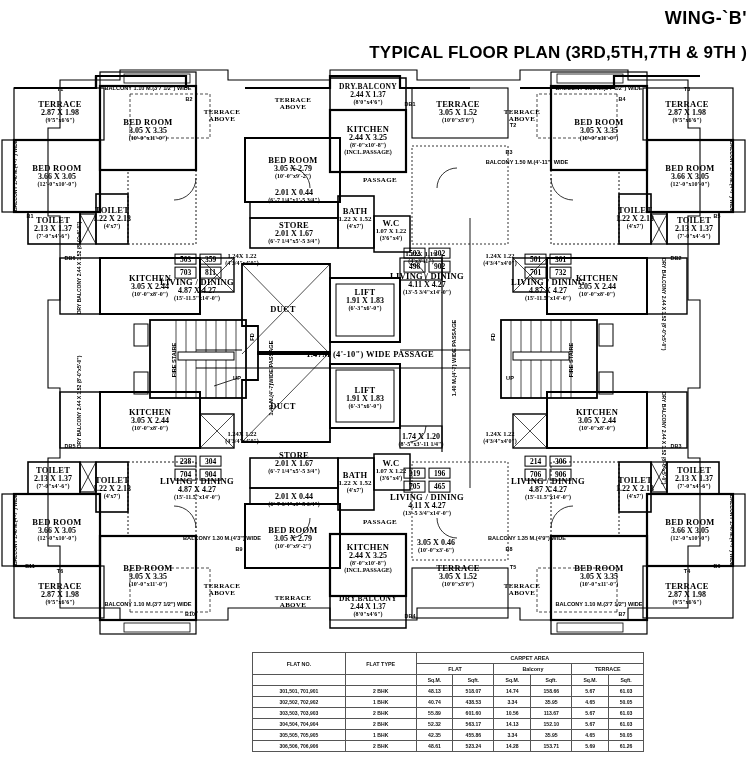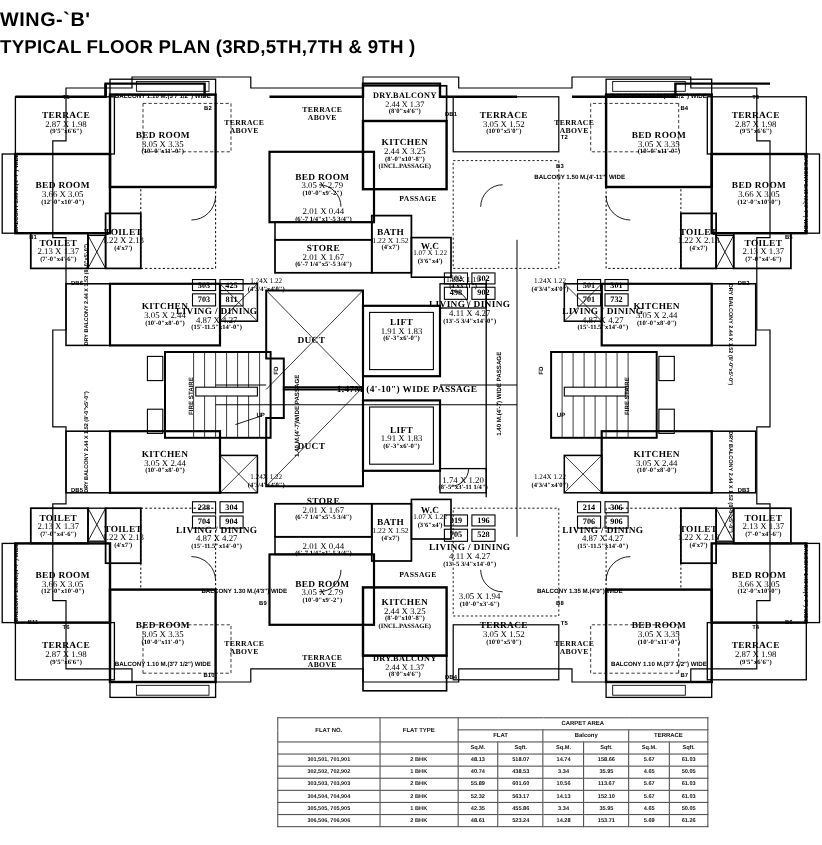--- a/index.html
+++ b/index.html
@@ -1,33 +1,33 @@
 <!DOCTYPE html>
 <html><head>
 <meta charset="utf-8">
 <style>
   html,body{margin:0;padding:0;background:#ffffff;}
   body{width:747px;height:768px;position:relative;overflow:hidden;
        font-family:"Liberation Serif", serif;color:#000;}
 
   
-  #titleblock{position:absolute;left:0;top:8px;width:747px;text-align:left;}
+  #titleblock{position:absolute;left:0;top:8px;width:747px;text-align:right;}
   #titleblock .t1{font-family:"Liberation Sans",sans-serif;font-weight:bold;font-size:18px;letter-spacing:.5px;}
-  #titleblock .t2{font-family:"Liberation Sans",sans-serif;font-weight:bold;font-size:17px;margin-top:4px;letter-spacing:.2px;}
+  #titleblock .t2{font-family:"Liberation Sans",sans-serif;font-weight:bold;font-size:17px;margin-top:14px;letter-spacing:.2px;}
 
   
   #plan{position:absolute;left:0;top:68px;width:747px;height:570px;}
   #plan svg{position:absolute;left:0;top:0;}
 
   
   .lbl{position:absolute;text-align:center;line-height:1.05;white-space:nowrap;
        transform:translate(-50%,-50%);}
   .rm{font-family:"Liberation Serif",serif;}
   .rm .n{font-size:8.5px;font-weight:bold;letter-spacing:.3px;}
-  .rm .d{font-size:8px;font-weight:normal;}
+  .rm .d{font-size:8px;font-weight:bold;}
   .rm .f{font-size:6px;font-weight:bold;}
   .sm{font-family:"Liberation Sans",sans-serif;font-size:5.6px;font-weight:bold;}
   .sm2{font-family:"Liberation Sans",sans-serif;font-size:5px;font-weight:bold;}
   .mark{font-family:"Liberation Sans",sans-serif;font-size:5.4px;font-weight:bold;}
   .vert{transform:translate(-50%,-50%) rotate(-90deg);}
   .vert2{transform:translate(-50%,-50%) rotate(90deg);}
 
   
   .flatnos{position:absolute;transform:translate(-50%,-50%);display:flex;
            flex-direction:column;gap:2px;align-items:center;}
@@ -503,21 +503,21 @@
 </div>
 <div class="lbl rm" style="left:242px;top:370px">
   <div class="d" style="font-size:6.5px">1.24X 1.22</div>
   <div class="f">(4'3/4"x4'0")</div>
 </div>
 <div class="lbl rm" style="left:500px;top:370px">
   <div class="d" style="font-size:6.5px">1.24X 1.22</div>
   <div class="f">(4'3/4"x4'0")</div>
 </div>
 <div class="lbl rm" style="left:436px;top:478px">
-  <div class="d">3.05 X 1.94</div>
+  <div class="d">3.05 X 0.46</div>
   <div class="f">(10'-0"x3'-6")</div>
 </div>
 
 <div class="lbl rm" style="left:283px;top:241px">
   <div class="n">DUCT</div>
 </div>
 <div class="lbl rm" style="left:283px;top:338px">
   <div class="n">DUCT</div>
 </div>
 <div class="lbl rm" style="left:365px;top:232px">
@@ -637,21 +637,21 @@
 <div class="lbl mark" style="left:70px;top:379px">DB5</div>
 
 <div class="lbl sm2 vert" style="left:80px;top:218px;width:56px">
   <span>DRY BALCONY</span> <span>2.44 X 1.52</span> <span>(8'-0"x5'-0")</span>
 </div>
 <div class="lbl mark" style="left:70px;top:191px">DB6</div>
 
 <div class="flatnos" style="left:198px;top:198px">
   <div class="flatrow">
         <span class="chip">503</span>
-        <span class="chip">425</span>
+        <span class="chip">359</span>
       </div>
   <div class="flatrow">
         <span class="chip">703</span>
         <span class="chip">811</span>
       </div>
 </div>
 <div class="flatnos" style="left:427px;top:192px">
   <div class="flatrow">
         <span class="chip">502</span>
         <span class="chip">302</span>
@@ -681,21 +681,21 @@
         <span class="chip">904</span>
       </div>
 </div>
 <div class="flatnos" style="left:427px;top:412px">
   <div class="flatrow">
         <span class="chip">319</span>
         <span class="chip">196</span>
       </div>
   <div class="flatrow">
         <span class="chip">705</span>
-        <span class="chip">528</span>
+        <span class="chip">465</span>
       </div>
 </div>
 <div class="flatnos" style="left:548px;top:400px">
   <div class="flatrow">
         <span class="chip">214</span>
         <span class="chip">306</span>
       </div>
   <div class="flatrow">
         <span class="chip">706</span>
         <span class="chip">906</span>

